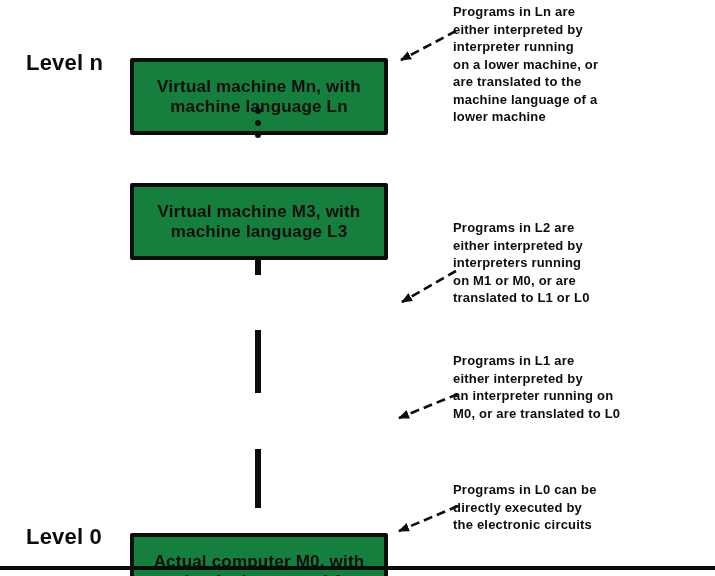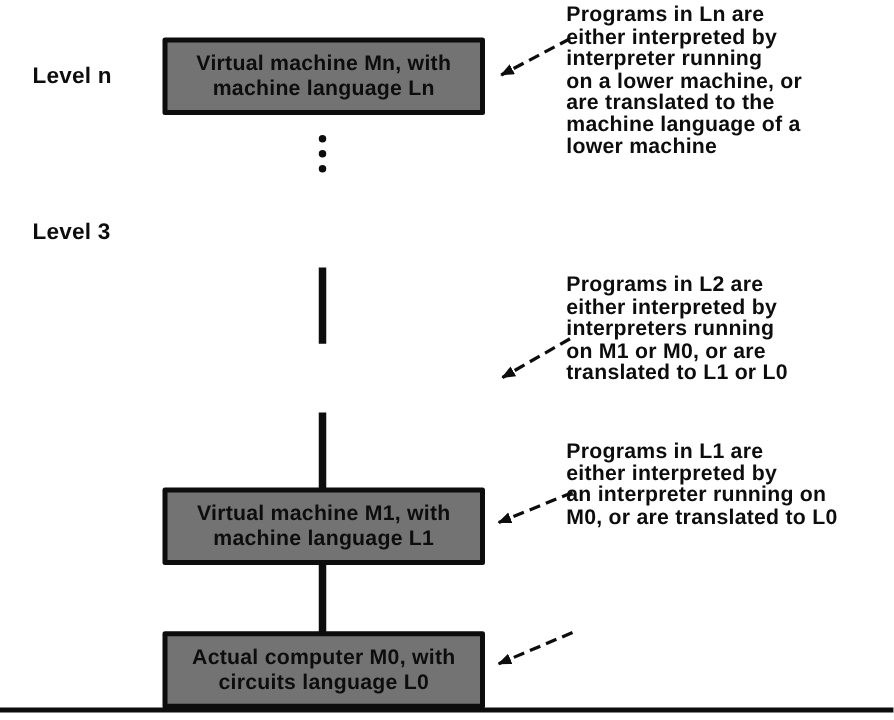--- a/index.html
+++ b/index.html
@@ -10,48 +10,49 @@
     background: #ffffff;
     font-family: "Liberation Sans", sans-serif;
     color: #0d0d0d;
     overflow: hidden;
   }
   .level-label {
     position: absolute;
     left: 26px;
     width: 90px;
     font-weight: 700;
-    font-size: 18px;
+    font-size: 22px;
     letter-spacing: 0.2px;
   }
   .machine-box {
     position: absolute;
     left: 130px;
     width: 258px;
-    height: 62px;
+    height: 77px;
     box-sizing: border-box;
     border: 4px solid #0d0d0d;
     border-radius: 2px;
-    background: #737373;
+    background: #15803d;
     display: flex;
     align-items: center;
     justify-content: center;
     text-align: center;
     font-weight: 700;
     font-size: 17px;
     line-height: 20px;
     white-space: pre-line;
     letter-spacing: 0.2px;
+    margin-top: 28px;
   }
   .annotation {
     position: absolute;
     left: 453px;
     width: 260px;
     font-weight: 700;
-    font-size: 17px;
+    font-size: 13px;
     line-height: 17.5px;
     white-space: pre-line;
     letter-spacing: 0.2px;
   }
   .dots {
     position: absolute;
     left: 254px;
     top: 108px;
     width: 8px;
     display: flex;
@@ -96,26 +97,26 @@
     <line x1="258" y1="330" x2="258" y2="393" stroke="#0d0d0d" stroke-width="6"></line>
     <line x1="258" y1="449" x2="258" y2="508" stroke="#0d0d0d" stroke-width="6"></line>
 
     <line x1="456" y1="31" x2="401" y2="60" stroke="#0d0d0d" stroke-width="2.6" stroke-dasharray="9 5" marker-end="url(#arrowhead)"></line>
     <line x1="456" y1="271" x2="402" y2="302" stroke="#0d0d0d" stroke-width="2.6" stroke-dasharray="9 5" marker-end="url(#arrowhead)"></line>
     <line x1="458" y1="394" x2="399" y2="418" stroke="#0d0d0d" stroke-width="2.6" stroke-dasharray="9 5" marker-end="url(#arrowhead)"></line>
     <line x1="458" y1="506" x2="399" y2="531" stroke="#0d0d0d" stroke-width="2.6" stroke-dasharray="9 5" marker-end="url(#arrowhead)"></line>
   </svg>
 
   <div class="level-label" style="top:50px">Level n</div>
-  <div class="level-label" style="top:175px">Level 3</div>
+  <div class="level-label" style="top:524px">Level 0</div>
 
   <div class="machine-box" style="top:30px">Virtual machine Mn, with
 machine language Ln</div>
-  <div class="machine-box" style="top:390px">Virtual machine M1, with
-machine language L1</div>
+  <div class="machine-box" style="top:155px">Virtual machine M3, with
+machine language L3</div>
   <div class="machine-box" style="top:505px">Actual computer M0, with
 circuits language L0</div>
 
   <div class="dots">
     <div class="dot"></div>
     <div class="dot"></div>
     <div class="dot"></div>
   </div>
 
   <div class="annotation" style="top:3px">Programs in Ln are
@@ -127,16 +128,19 @@
 lower machine</div>
   <div class="annotation" style="top:219px">Programs in L2 are
 either interpreted by
 interpreters running
 on M1 or M0, or are
 translated to L1 or L0</div>
   <div class="annotation" style="top:352px">Programs in L1 are
 either interpreted by
 an interpreter running on
 M0, or are translated to L0</div>
+  <div class="annotation" style="top:481px">Programs in L0 can be
+directly executed by
+the electronic circuits</div>
 
   <div class="bottom-rule"></div>
 
 </div>
 
 </body></html>

